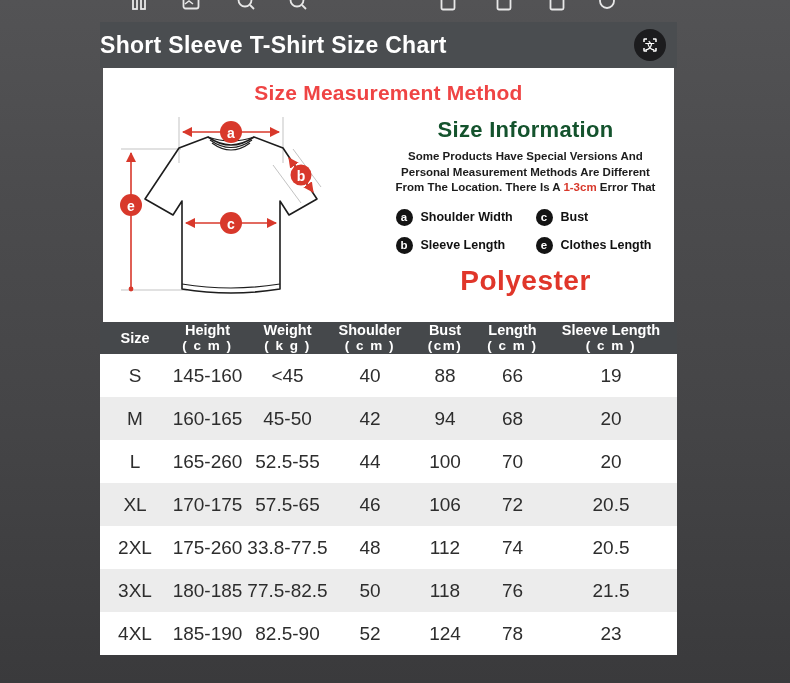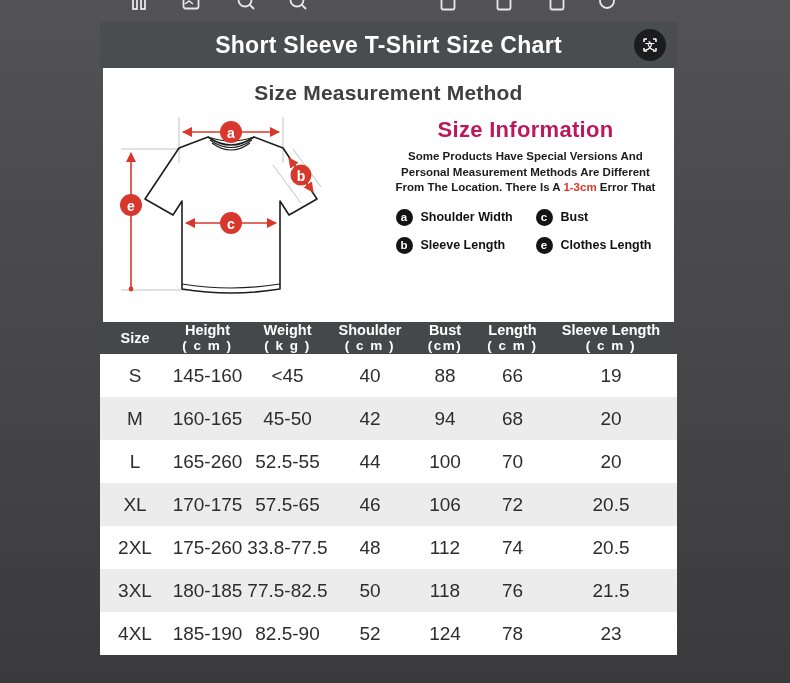--- a/index.html
+++ b/index.html
@@ -10,39 +10,39 @@
     -webkit-font-smoothing:antialiased;
   }
   
   .topbar{position:absolute;left:0;top:0;width:790px;height:14px;overflow:hidden;}
   .tb-icon{position:absolute;top:-9px;width:20px;height:20px;cursor:pointer;}
   .tb-icon svg{display:block;}
   
   .card{position:absolute;left:100px;top:22px;width:577px;}
   .title-bar{
     position:relative;height:46px;background:#4a4d50;
-    display:flex;align-items:center;justify-content:center;
+    display:flex;align-items:center;
   }
   .title-bar .title{
     color:#ffffff;font-weight:bold;font-size:23px;letter-spacing:.3px;
   }
   .lens-btn{
     position:absolute;right:11px;top:7px;width:32px;height:32px;border-radius:50%;
     background:#1c1c1e;display:flex;align-items:center;justify-content:center;cursor:pointer;
   }
   
   .panel{background:#ffffff;margin:0 3px;height:254px;position:relative;overflow:hidden;}
   .sec-title{
-    text-align:center;padding-top:13px;font-size:21px;font-weight:bold;color:#404040;
+    text-align:center;padding-top:13px;font-size:21px;font-weight:bold;color:#ef4444;
     letter-spacing:.2px;
   }
   .content-row{display:flex;margin-top:0;}
   .diagram{width:276px;flex:0 0 276px;margin-left:4px;}
   .info-col{flex:1;text-align:center;padding-right:6px;}
-  .info-title{font-size:22px;font-weight:bold;color:#be185d;margin-top:12px;letter-spacing:.3px;}
+  .info-title{font-size:22px;font-weight:bold;color:#14532d;margin-top:12px;letter-spacing:.3px;}
   .info-text{margin-top:6px;font-size:11.5px;font-weight:bold;color:#1c1c1c;line-height:15.5px;white-space:nowrap;}
   .info-text .em{color:#d8382b;}
   .legend{
     display:grid;grid-template-columns:140px 120px;justify-content:center;
     row-gap:11px;margin-top:13px;text-align:left;
   }
   .legend-item{display:flex;align-items:center;gap:8px;font-size:12.5px;font-weight:bold;color:#111;}
   .badge{
     width:17px;height:17px;border-radius:50%;background:#141414;color:#fff;
     display:flex;align-items:center;justify-content:center;
@@ -198,20 +198,21 @@
             <div class="legend-item">
               <span class="badge">b</span>
               <span>Sleeve Length</span>
             </div>
             <div class="legend-item">
               <span class="badge">e</span>
               <span>Clothes Length</span>
             </div>
           </div>
 
+          <div class="material">Polyester</div>
         </div>
       </div>
     </div>
 
     <table class="size-table">
       <colgroup>
         <col style="width:70px">
           <col style="width:75px">
           <col style="width:85px">
         <col style="width:80px">

